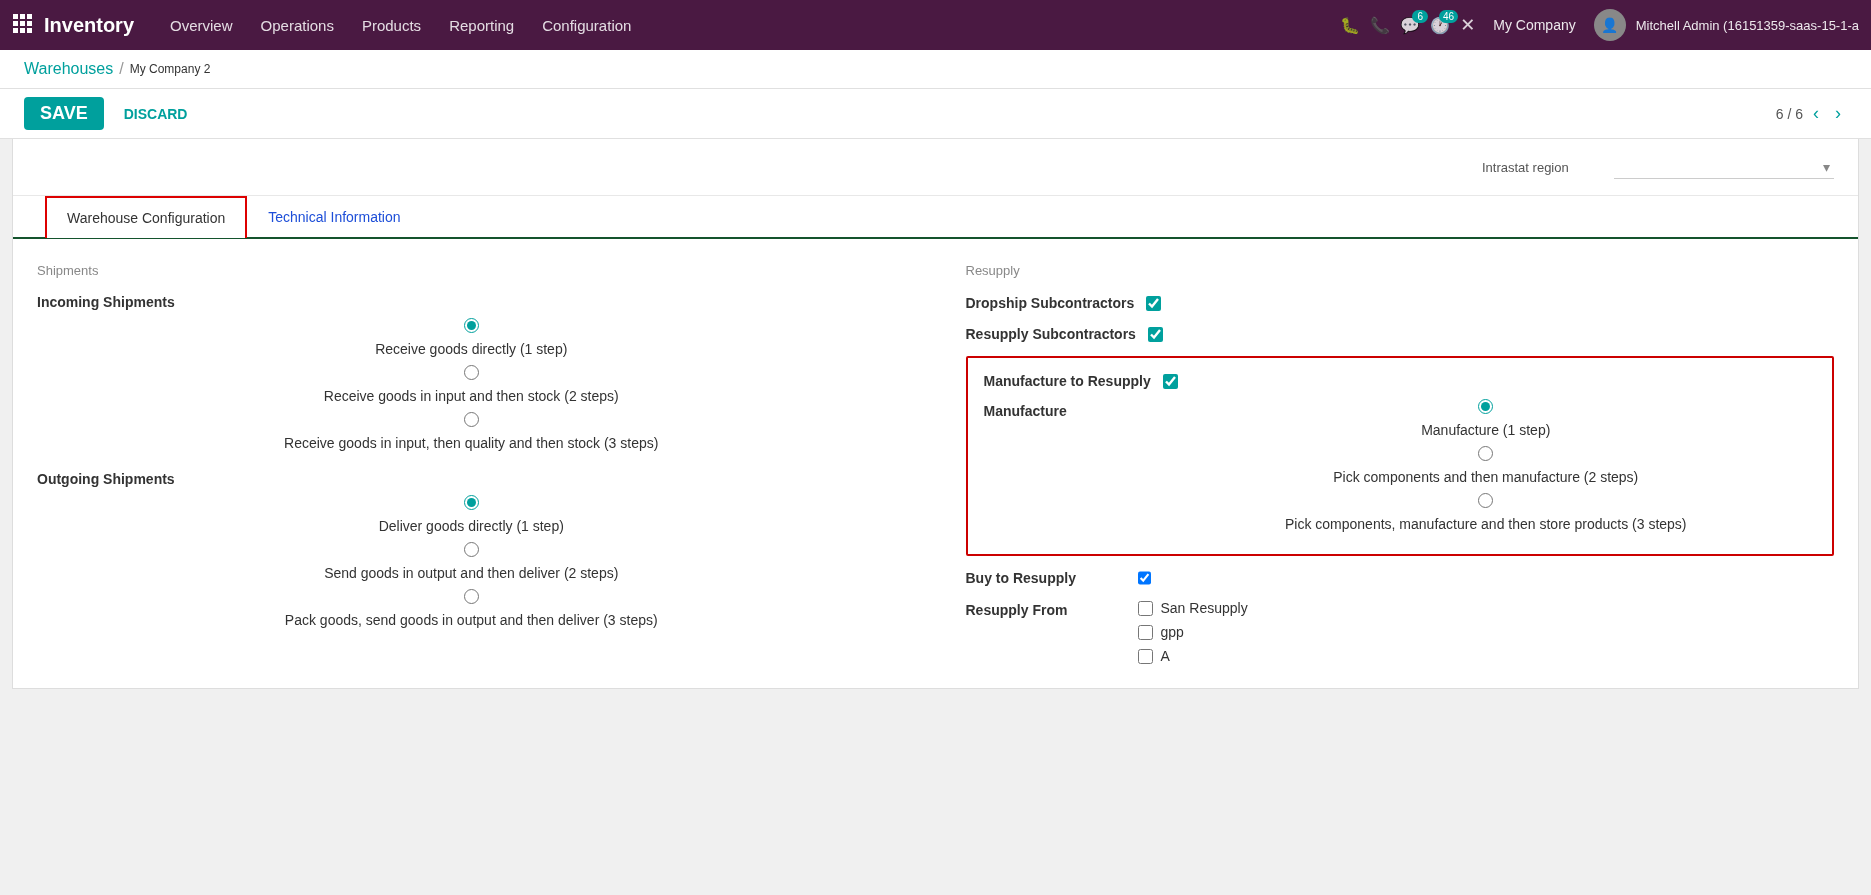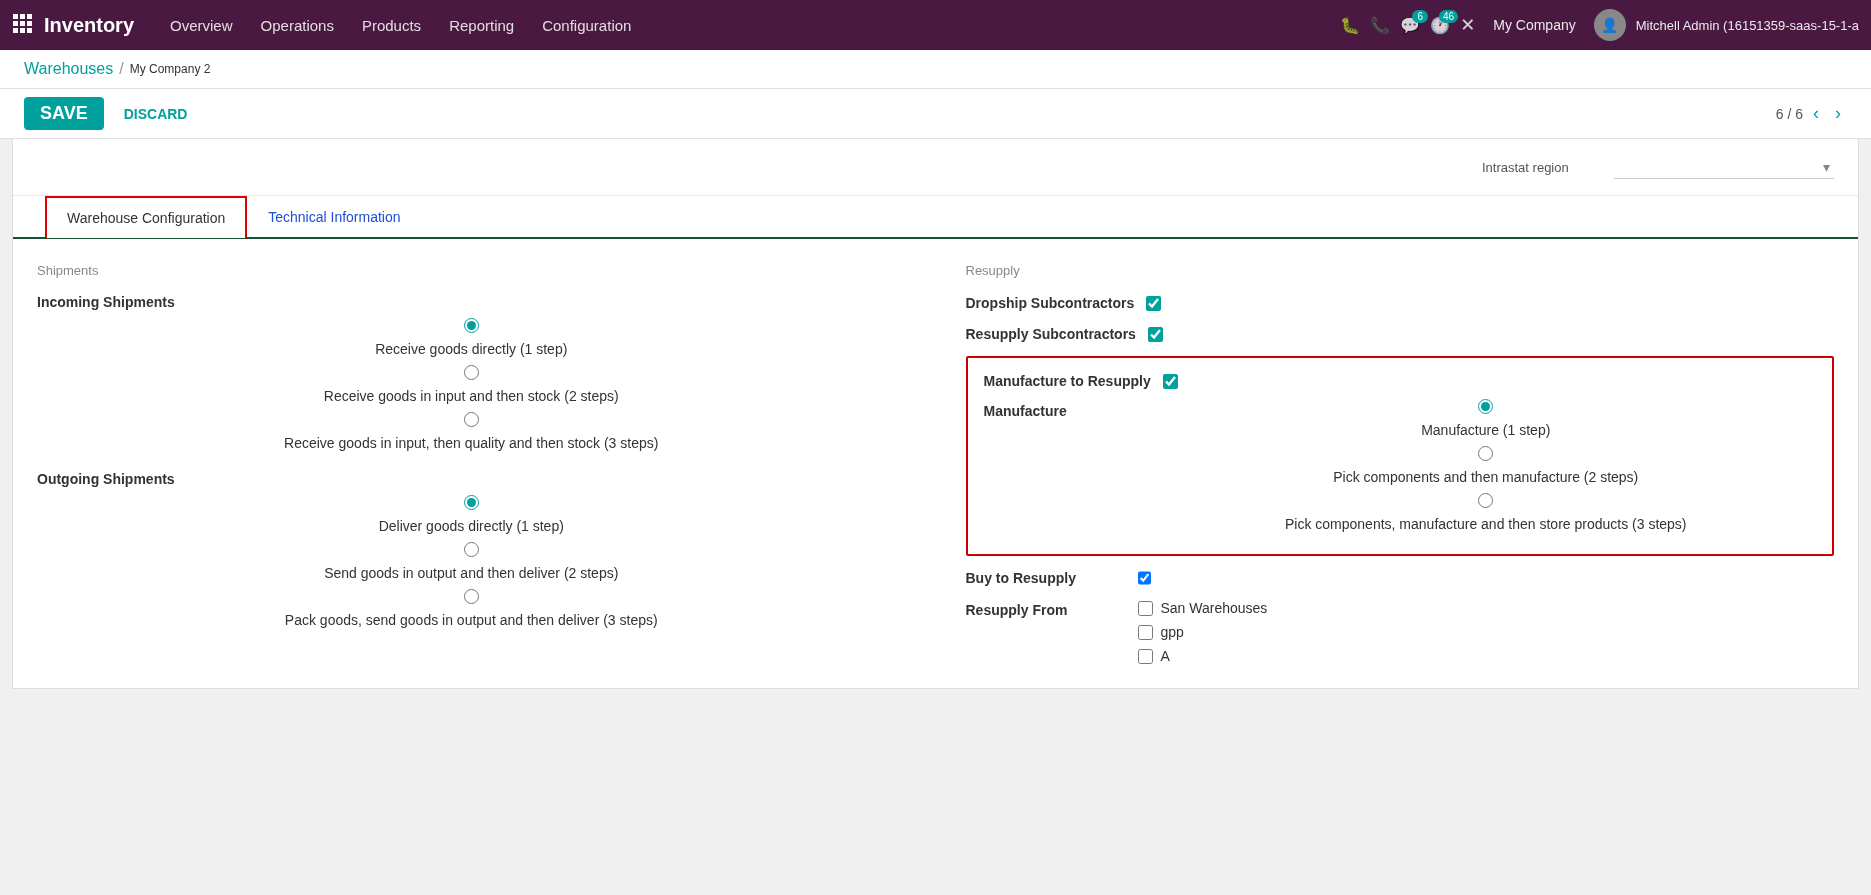--- a/index.html
+++ b/index.html
@@ -370,21 +370,21 @@
           <div class="buy-resupply-row">
             <span class="checkbox-label">Buy to Resupply</span>
             <input type="checkbox" checked="" style="">
           </div>
 
           <div class="resupply-from-row">
             <span class="resupply-from-label">Resupply From</span>
             <div class="resupply-from-options">
               <label class="from-option">
                 <input type="checkbox" style="">
-                <span>San Warehouses</span>
+                <span>San Resupply</span>
               </label>
               <label class="from-option">
                 <input type="checkbox" style="">
                 <span>gpp</span>
               </label>
               <label class="from-option">
                 <input type="checkbox" style="">
                 <span>A</span>
               </label>
             </div>

